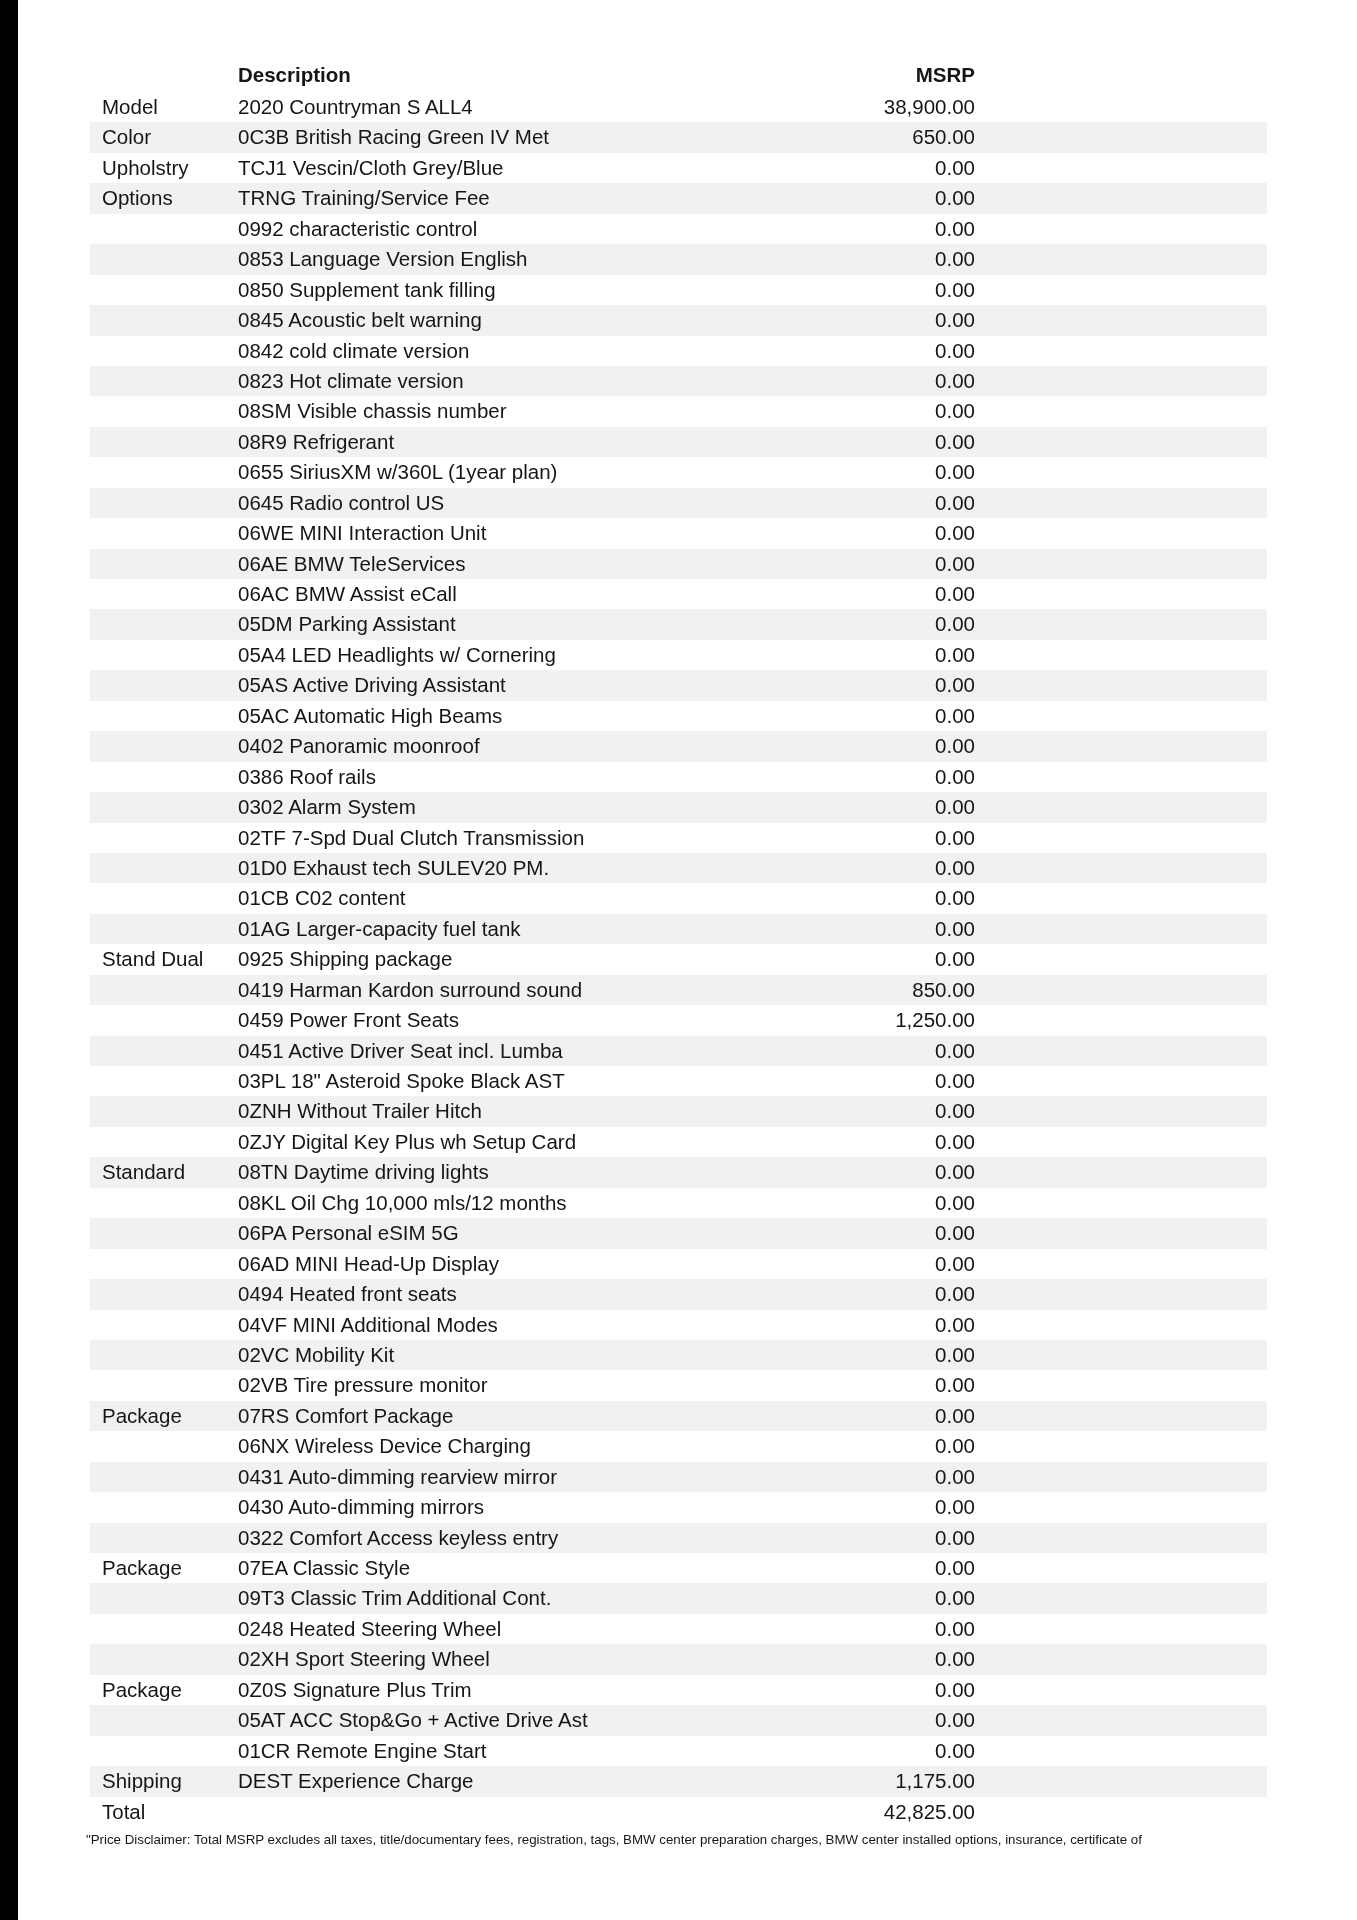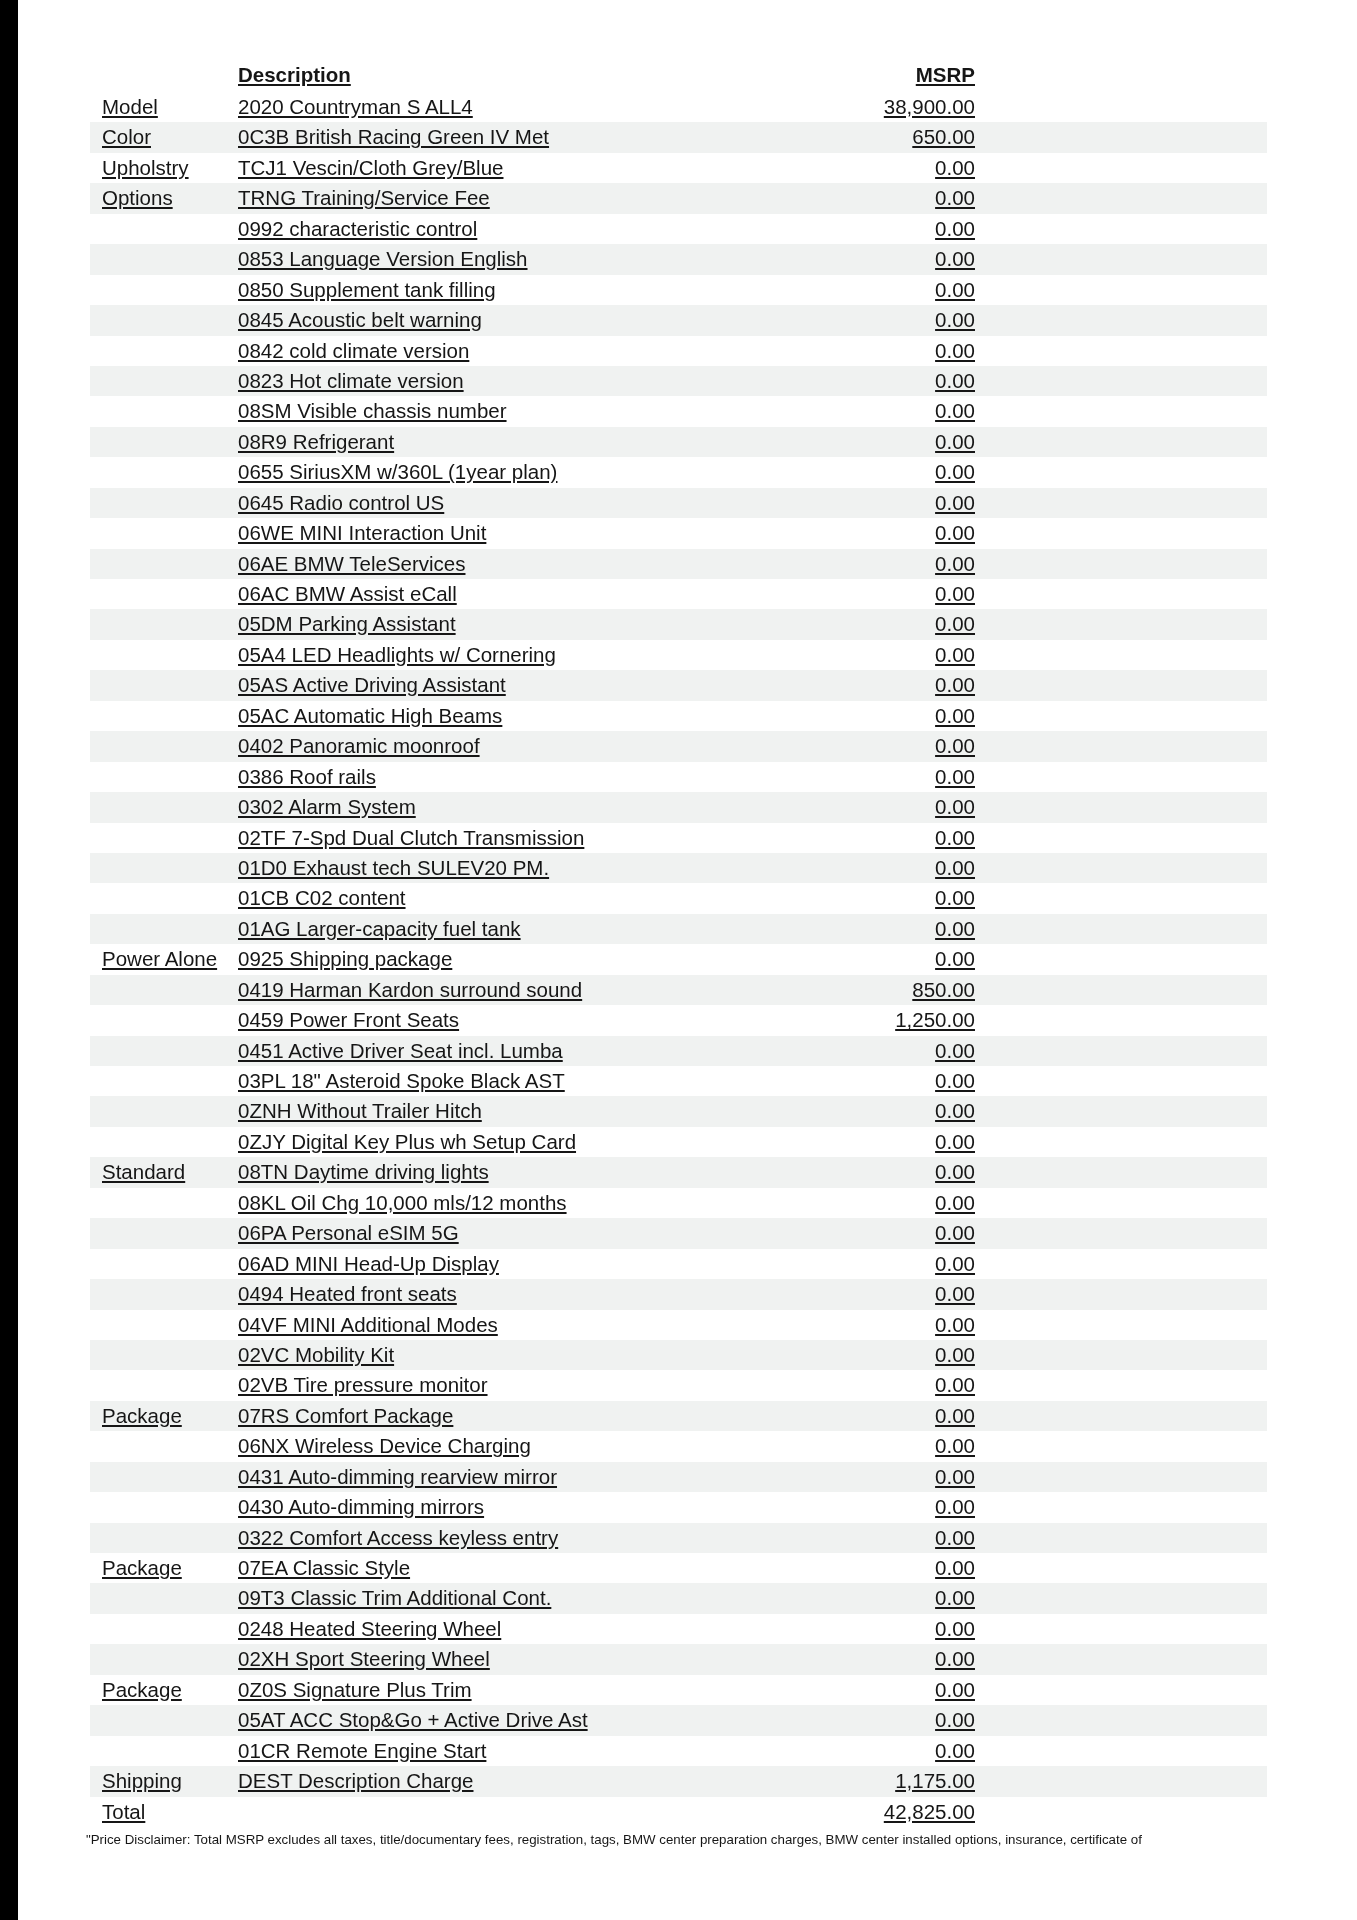--- a/index.html
+++ b/index.html
@@ -22,21 +22,20 @@
     width: 18px;
     height: 1920px;
     background: var(--edge, #000000);
   }
   .price-table {
     position: absolute;
     left: 90px;
     top: 62px;
     width: 1177px;
     font-size: 20.5px;
-    text-decoration: underline;
   }
   .trow {
     display: flex;
     height: 30.45px;
     line-height: 30.45px;
     white-space: nowrap;
   }
   .trow.header {
     height: 30px;
     line-height: 26px;
@@ -281,21 +280,21 @@
   </div>
 
   <div class="trow striped">
     <div class="cell-cat"></div>
     <div class="cell-desc">01AG Larger-capacity fuel tank</div>
     <div class="cell-msrp">0.00</div>
     <div class="cell-spacer"></div>
   </div>
 
   <div class="trow">
-    <div class="cell-cat">Power Alone</div>
+    <div class="cell-cat">Stand Dual</div>
     <div class="cell-desc">0925 Shipping package</div>
     <div class="cell-msrp">0.00</div>
     <div class="cell-spacer"></div>
   </div>
 
   <div class="trow striped">
     <div class="cell-cat"></div>
     <div class="cell-desc">0419 Harman Kardon surround sound</div>
     <div class="cell-msrp">850.00</div>
     <div class="cell-spacer"></div>
@@ -471,21 +470,21 @@
 
   <div class="trow">
     <div class="cell-cat"></div>
     <div class="cell-desc">01CR Remote Engine Start</div>
     <div class="cell-msrp">0.00</div>
     <div class="cell-spacer"></div>
   </div>
 
   <div class="trow striped">
     <div class="cell-cat">Shipping</div>
-    <div class="cell-desc">DEST Description Charge</div>
+    <div class="cell-desc">DEST Experience Charge</div>
     <div class="cell-msrp">1,175.00</div>
     <div class="cell-spacer"></div>
   </div>
 
   <div class="trow">
     <div class="cell-cat">Total</div>
     <div class="cell-desc"></div>
     <div class="cell-msrp">42,825.00</div>
     <div class="cell-spacer"></div>
   </div>

